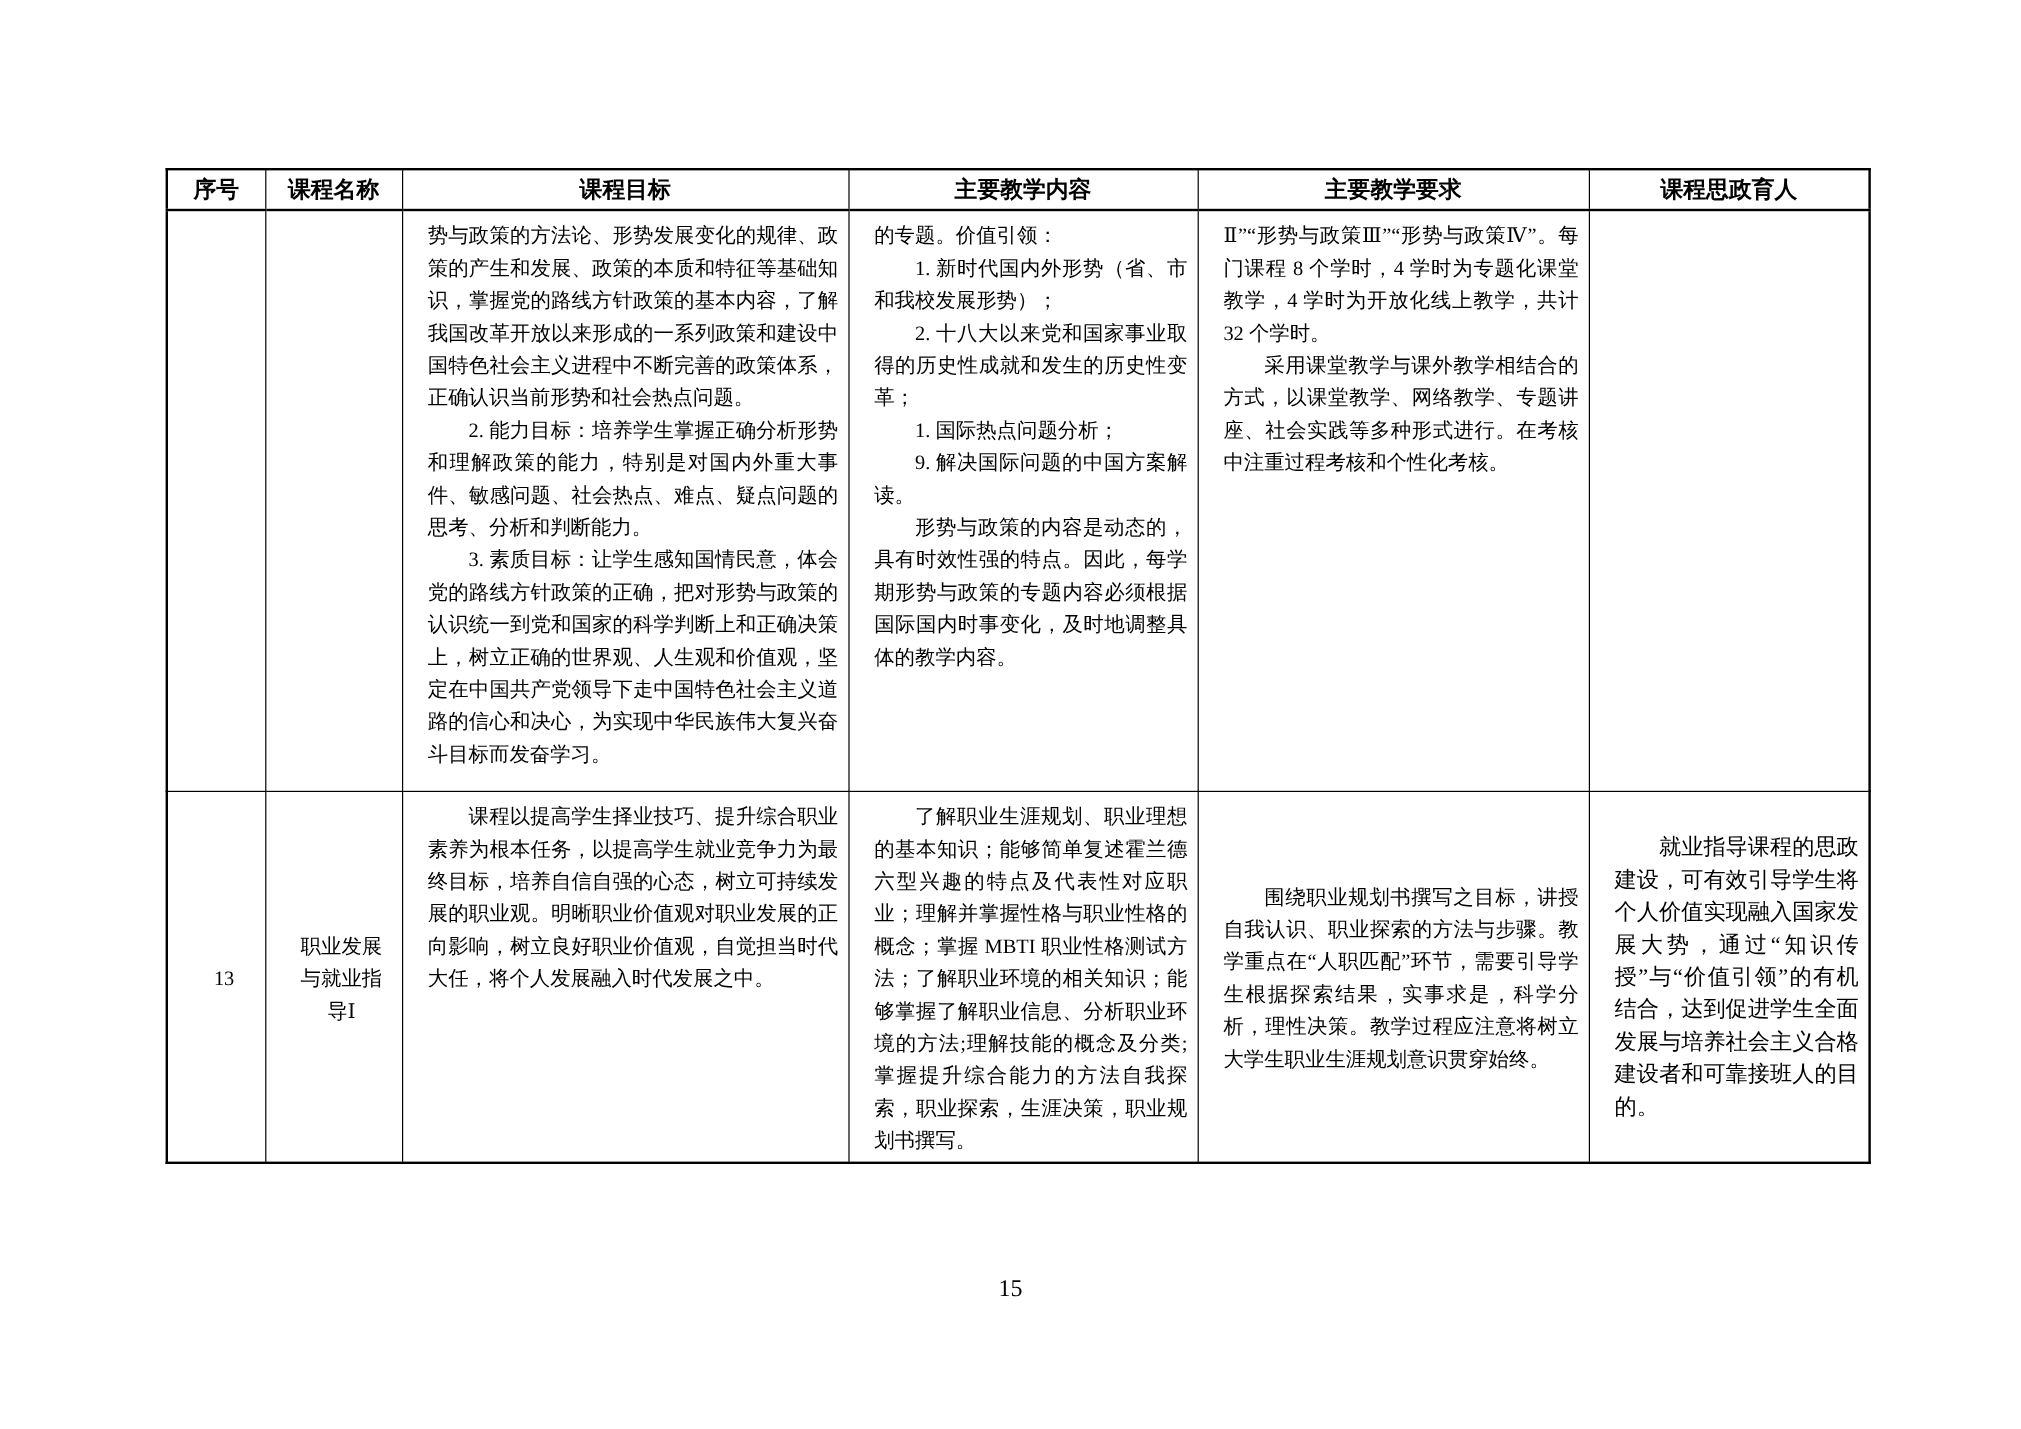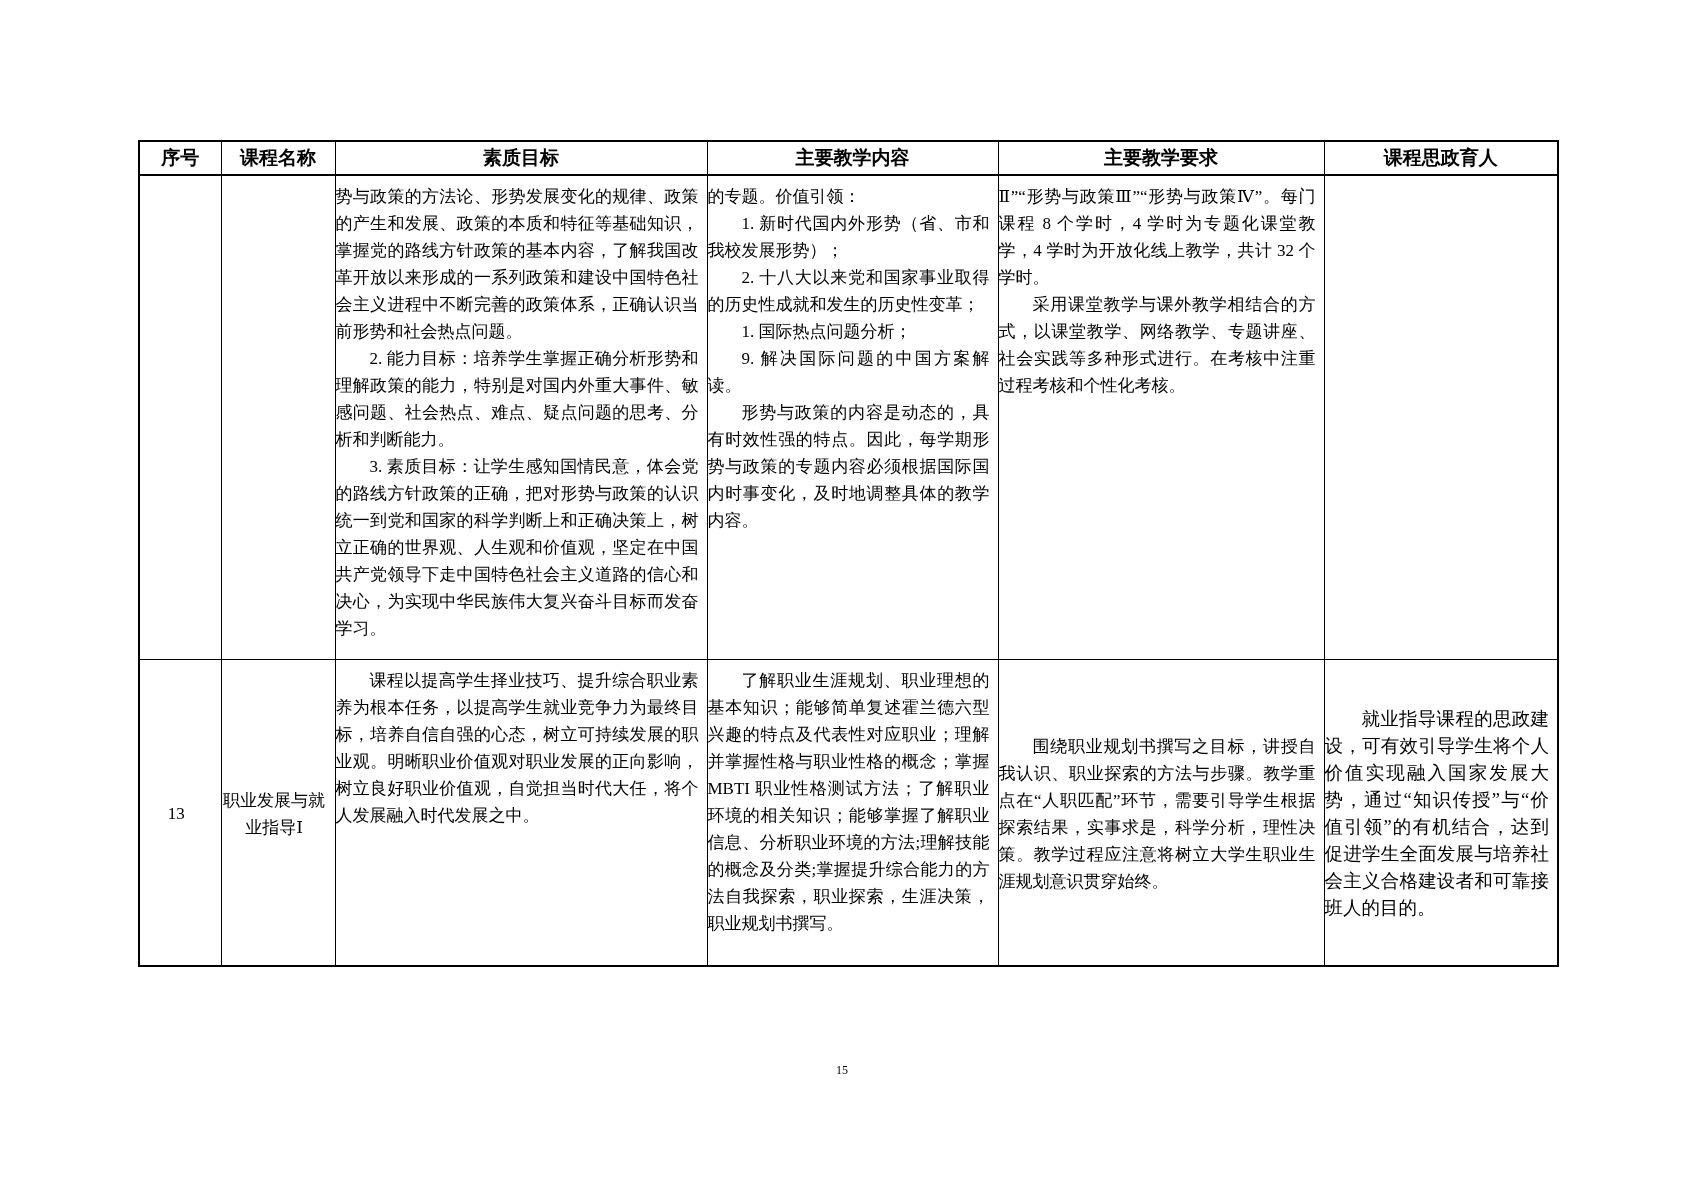--- a/index.html
+++ b/index.html
@@ -25,56 +25,56 @@
     font-family:"Liberation Sans","DejaVu Sans",sans-serif;
     font-weight:bold;
     font-size:19px;
     text-align:center;
     vertical-align:middle;
     border-bottom:2px solid #000;
   }
   .course-table td {
     font-size:17px;
     line-height:27px;
-    padding:7px 8px 4px 0;
+    padding:7px 8px 4px 21px;
     text-align:justify;
     text-justify:inter-ideograph;
   }
   tr.row-a { height:484px; }
   tr.row-b { height:307px; }
   td.vt { vertical-align:top; }
   td.vm { vertical-align:middle; }
   td.ctr { text-align:center; }
   td.ideology-cell { font-size:18.5px;border-radius:22px; }
   .para { text-align:justify; }
   .para.ind { text-indent:2em; }
   .page-number {
     position:absolute; left:0; top:1063px; width:100%;
-    text-align:center; font-size:12px;
+    text-align:center; font-size:20px;
   }
 </style>
 </head>
 <body>
 
 <div class="page">
 
   <table class="course-table">
     <colgroup>
       <col style="width:82px">
       <col style="width:114px">
       <col style="width:372px">
       <col style="width:291px">
       <col style="width:326px">
       <col style="width:234px">
     </colgroup>
     <thead>
       <tr>
         <th>序号</th>
         <th>课程名称</th>
-        <th>素质目标</th>
+        <th>课程目标</th>
         <th>主要教学内容</th>
         <th>主要教学要求</th>
         <th>课程思政育人</th>
       </tr>
     </thead>
     <tbody>
       <tr class="row-a">
         <td class="vt ctr"></td>
         <td class="vt ctr"></td>
         <td class="vt">

